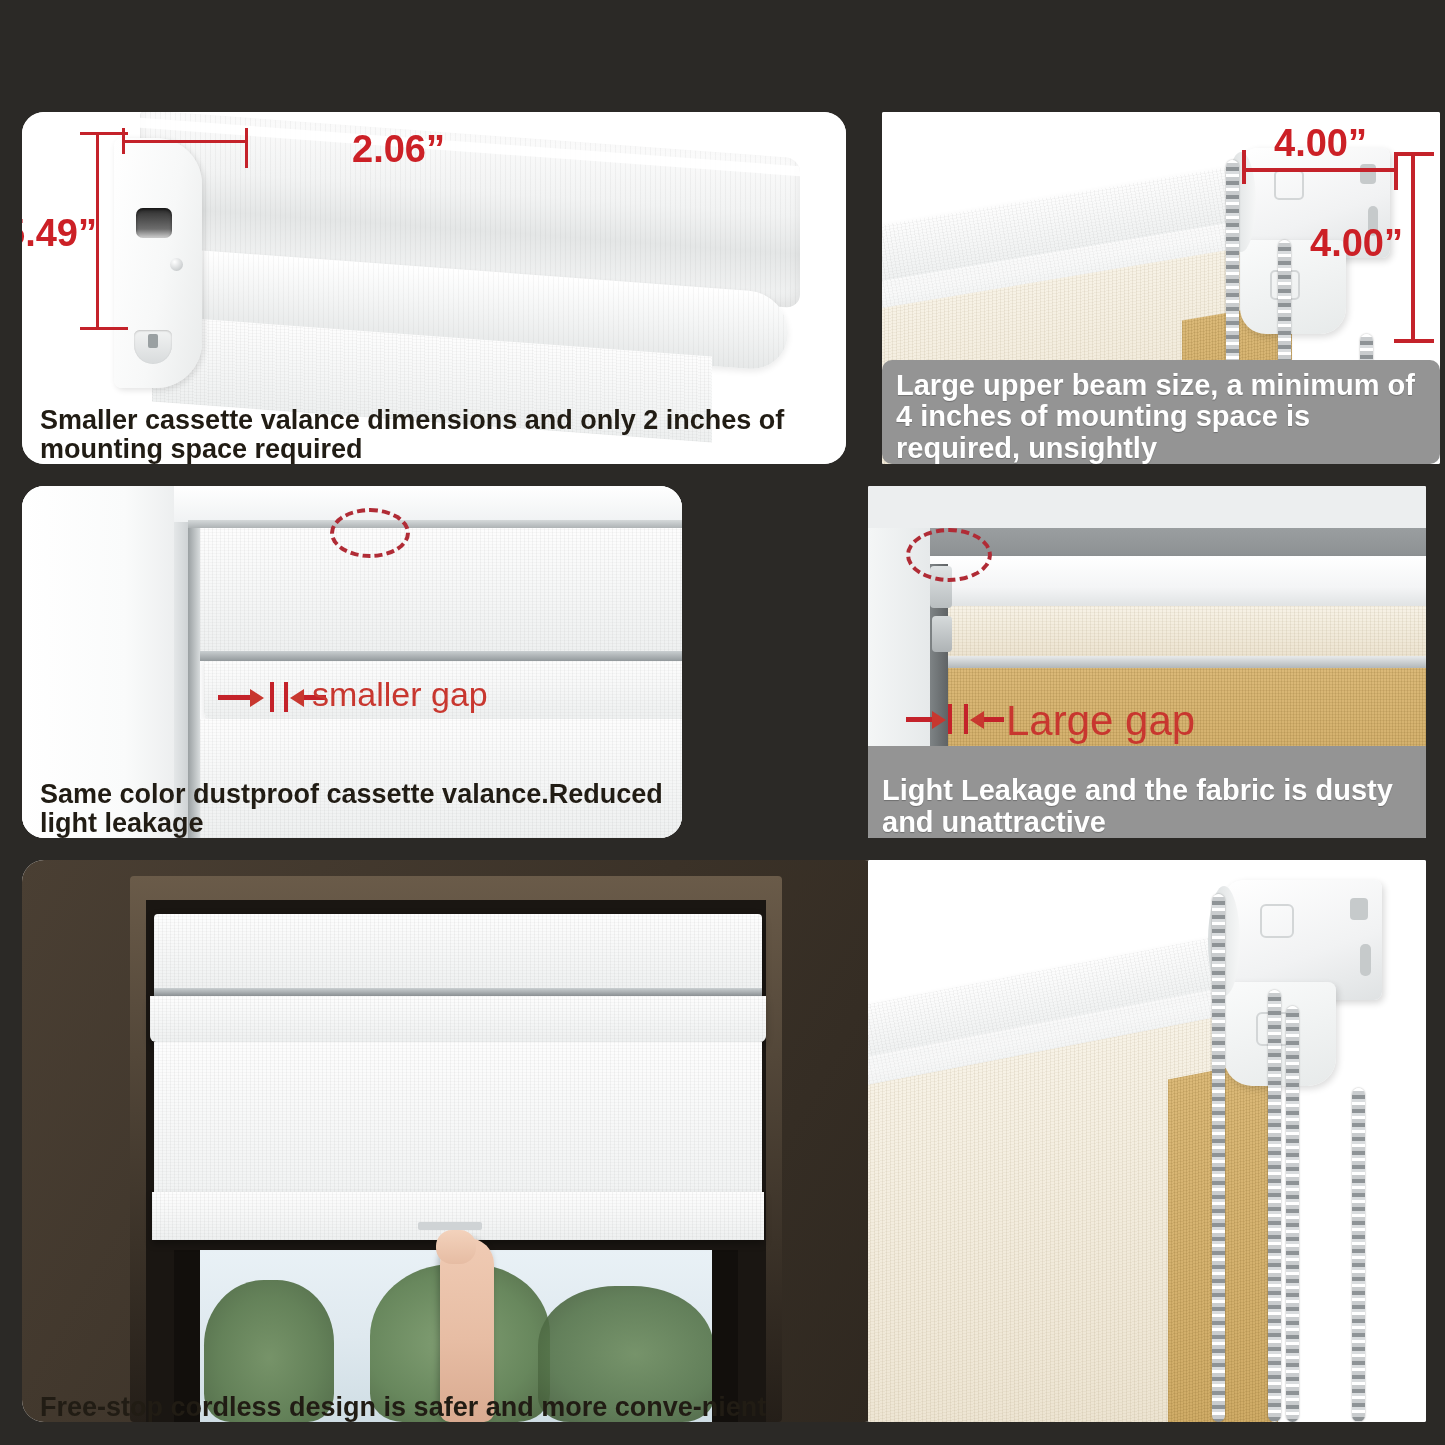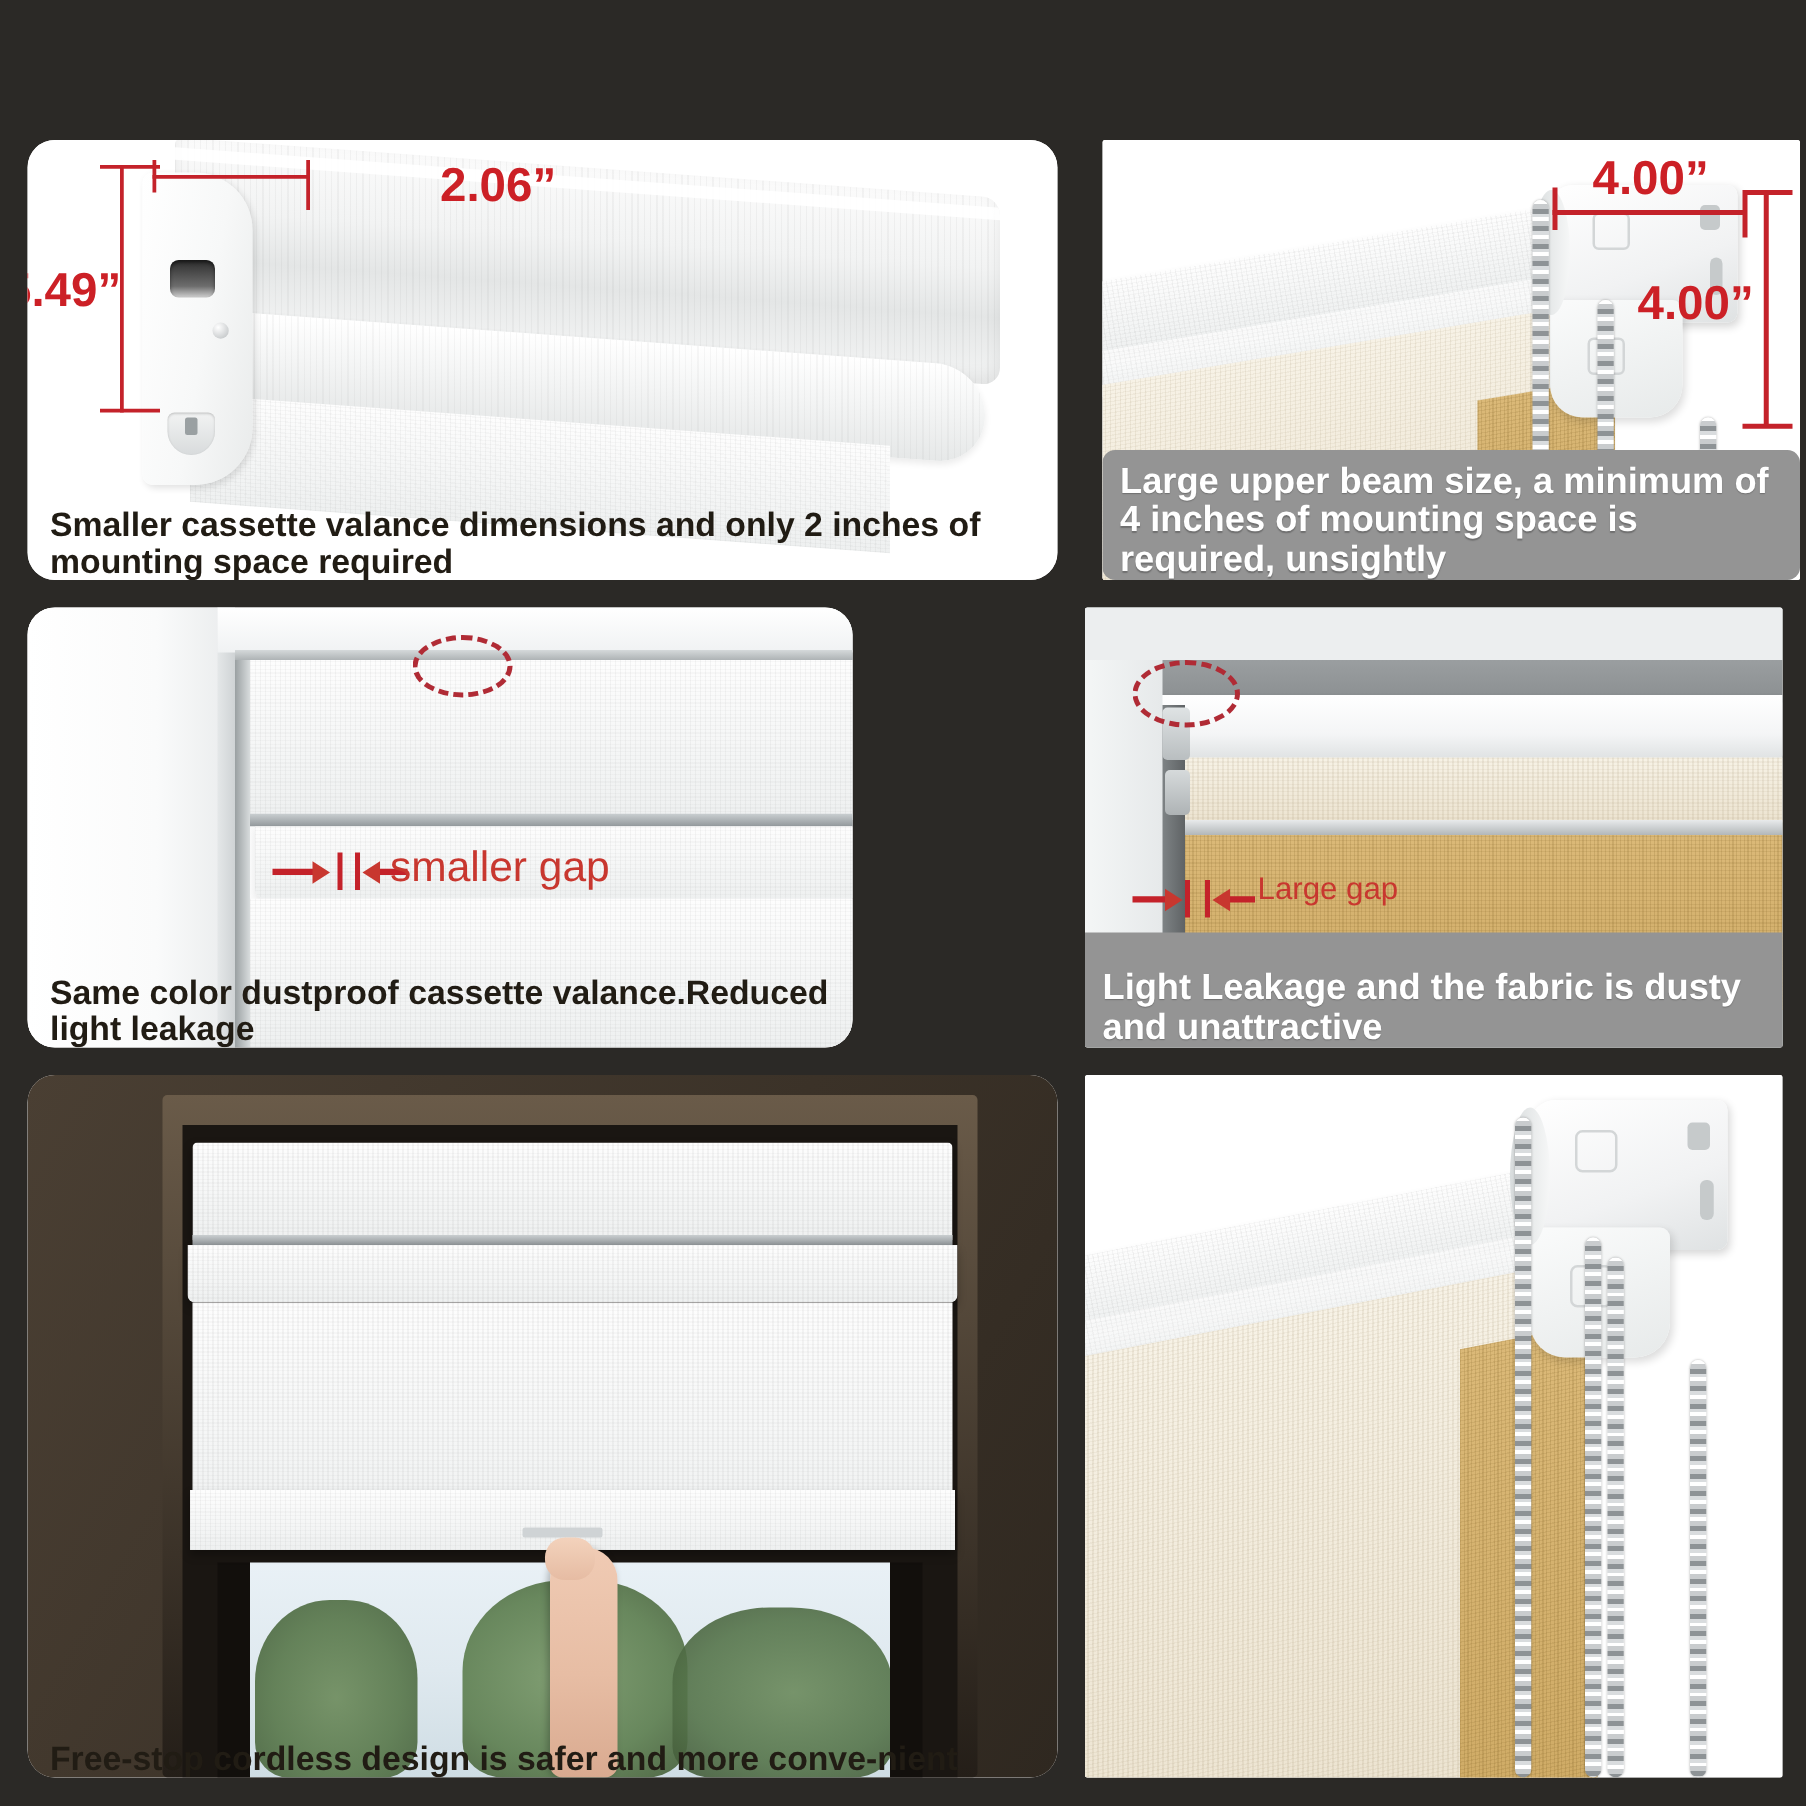--- a/index.html
+++ b/index.html
@@ -284,29 +284,29 @@
       <div class="rdash" style="left:38px;top:42px;width:78px;height:46px;"></div>
 
       <div class="rline" style="left:38px;top:231px;width:28px;height:5px;"></div>
       <div style="position:absolute;left:64px;top:225px;width:0;height:0;
                   border-left:14px solid #c8372f;border-top:9px solid transparent;border-bottom:9px solid transparent;"></div>
       <div class="rline" style="left:80px;top:218px;width:4px;height:30px;"></div>
       <div class="rline" style="left:96px;top:218px;width:4px;height:30px;"></div>
       <div style="position:absolute;left:102px;top:225px;width:0;height:0;
                   border-right:14px solid #c8372f;border-top:9px solid transparent;border-bottom:9px solid transparent;"></div>
       <div class="rline" style="left:116px;top:231px;width:20px;height:5px;"></div>
-      <div class="gaplabel" style="left:138px;top:211px;font-size:25px;text-align:center;">Large gap</div>
+      <div class="gaplabel" style="left:138px;top:211px;font-size:42px;text-align:center;">Large gap</div>
     </div>
 
     <div class="cap cap-gray" style="height:92px;font-size:29px;">
       <p>Light Leakage and the fabric is dusty and unattractive</p>
     </div>
   </div>
 
-  <div class="panel left" style="left:22px;top:860px;width:824px;height:562px;">
+  <div class="panel left" style="left:22px;top:860px;width:824px;height:562px;padding-left:41px;">
     <div class="photo" style="height:562px;">
 
       <div style="position:absolute;inset:0;background:linear-gradient(120deg,#4a3f33,#3b3228 55%,#2f2820);"></div>
 
       <div style="position:absolute;left:108px;top:16px;width:652px;height:546px;
                   background:linear-gradient(180deg,#6a5b49,#241e18);border-radius:4px;"></div>
       <div style="position:absolute;left:124px;top:40px;width:620px;height:522px;background:#1a1612;"></div>
 
       <div style="position:absolute;left:178px;top:390px;width:512px;height:172px;
                   background:linear-gradient(180deg,#e9f1f6 0%,#dfe9ef 50%,#cfdde4 100%);"></div>

